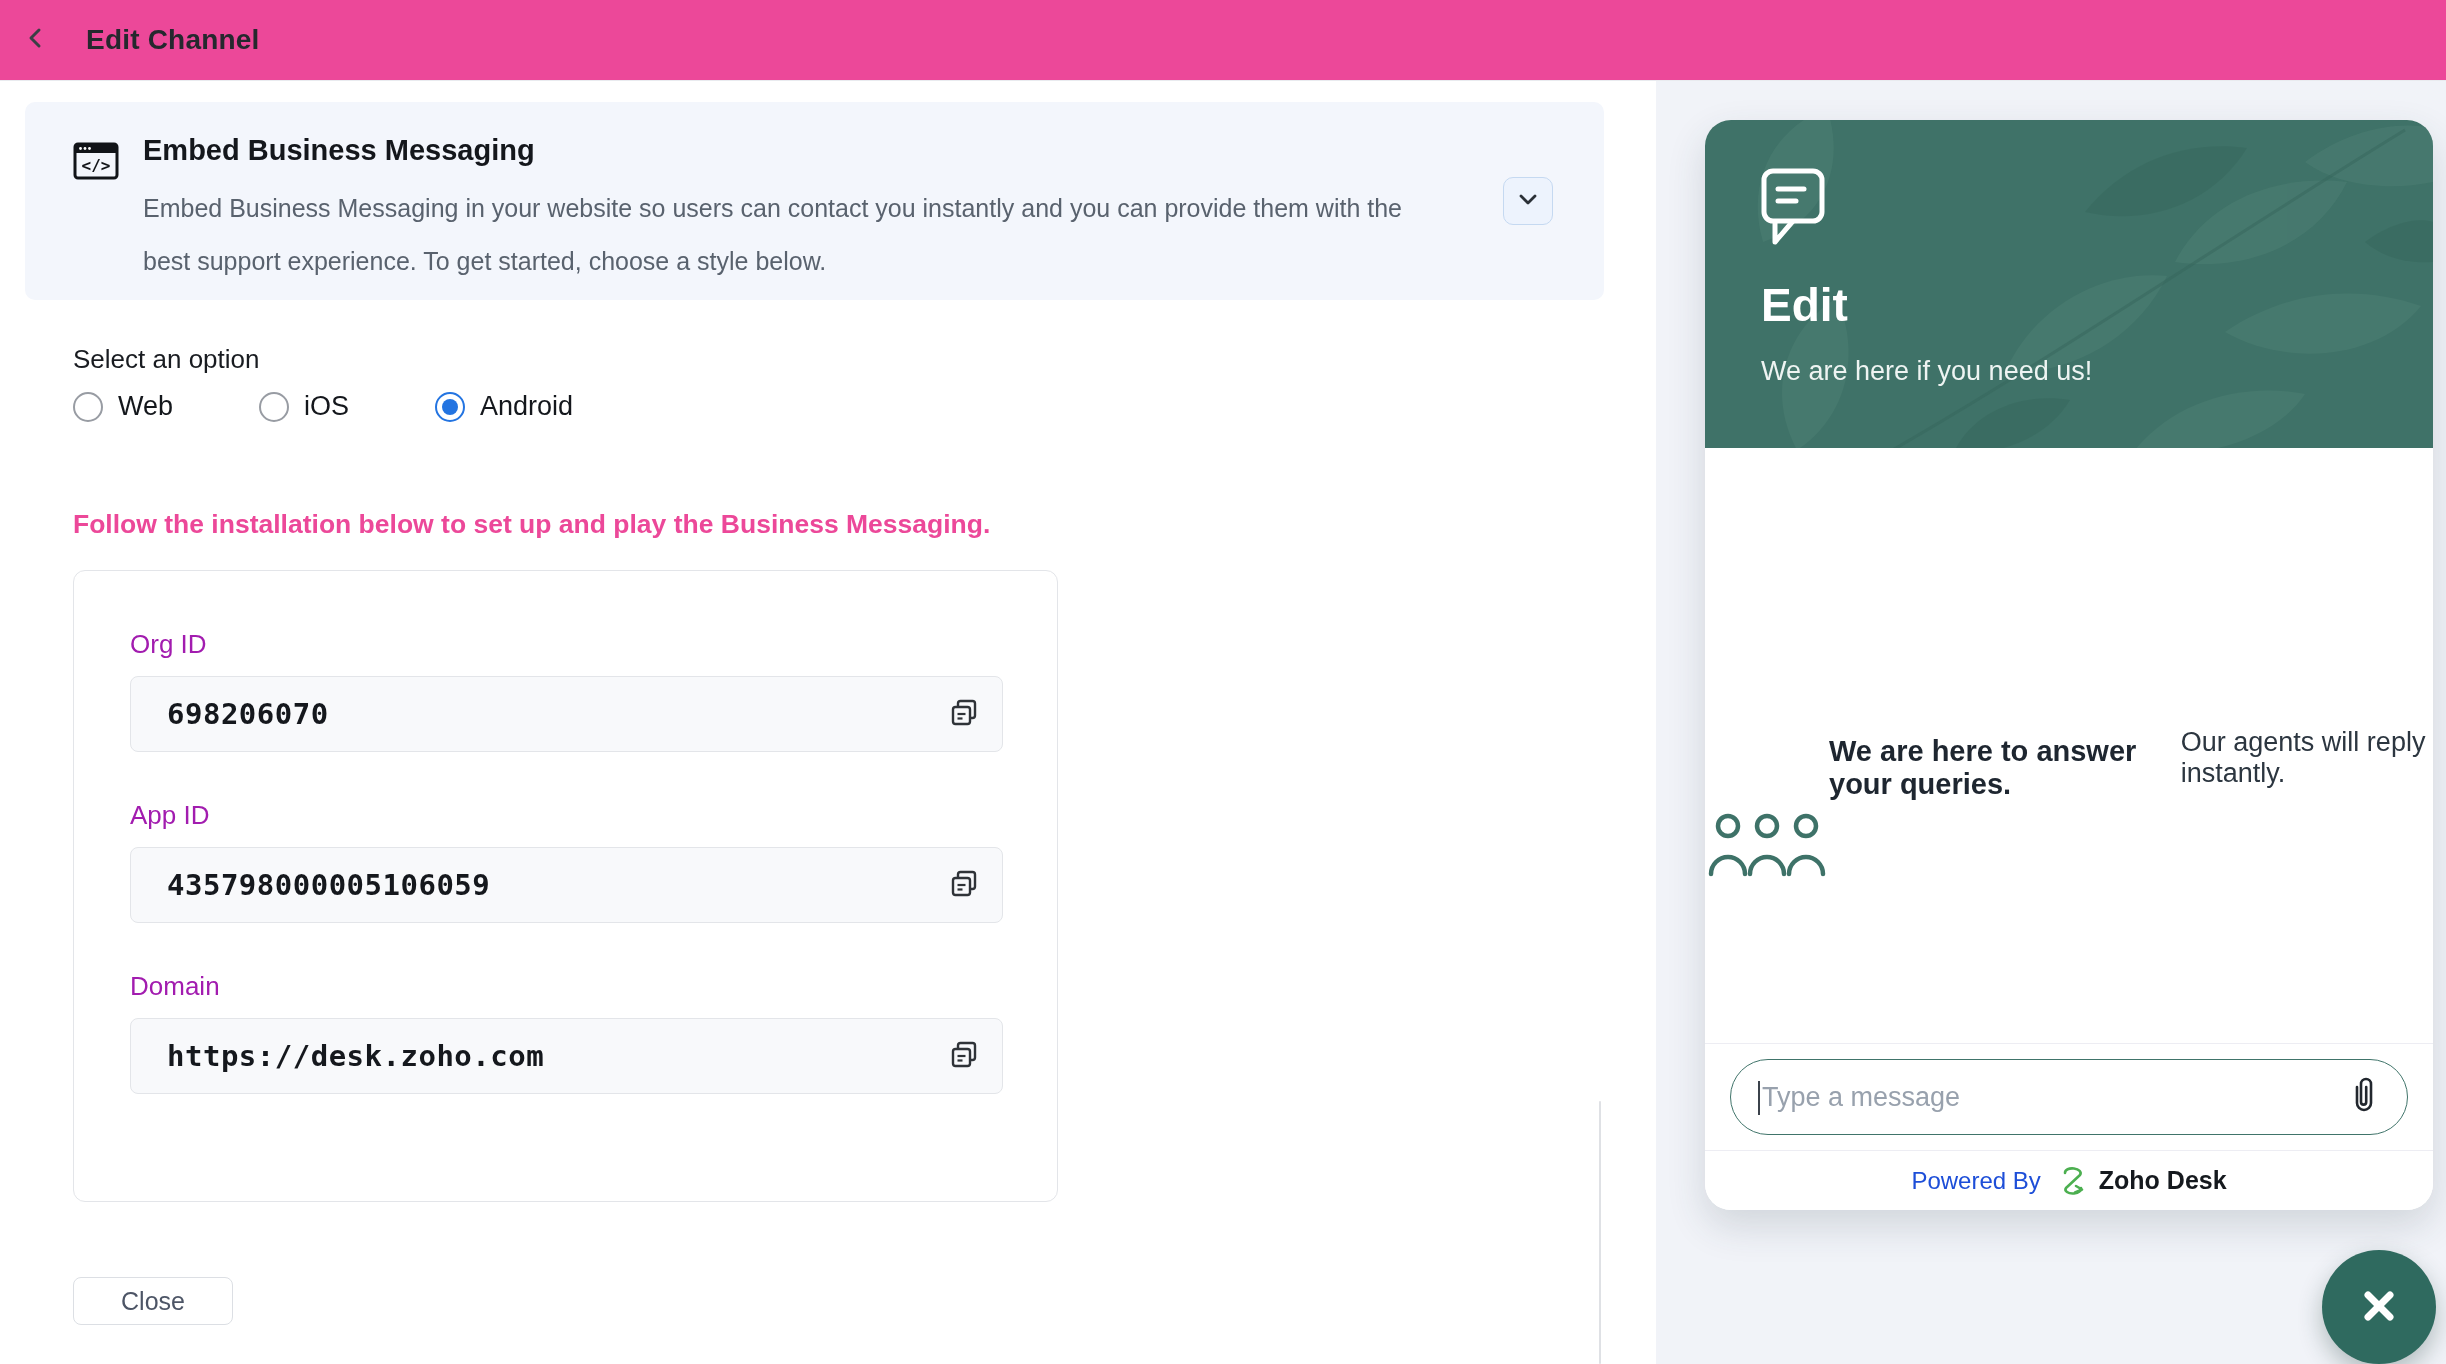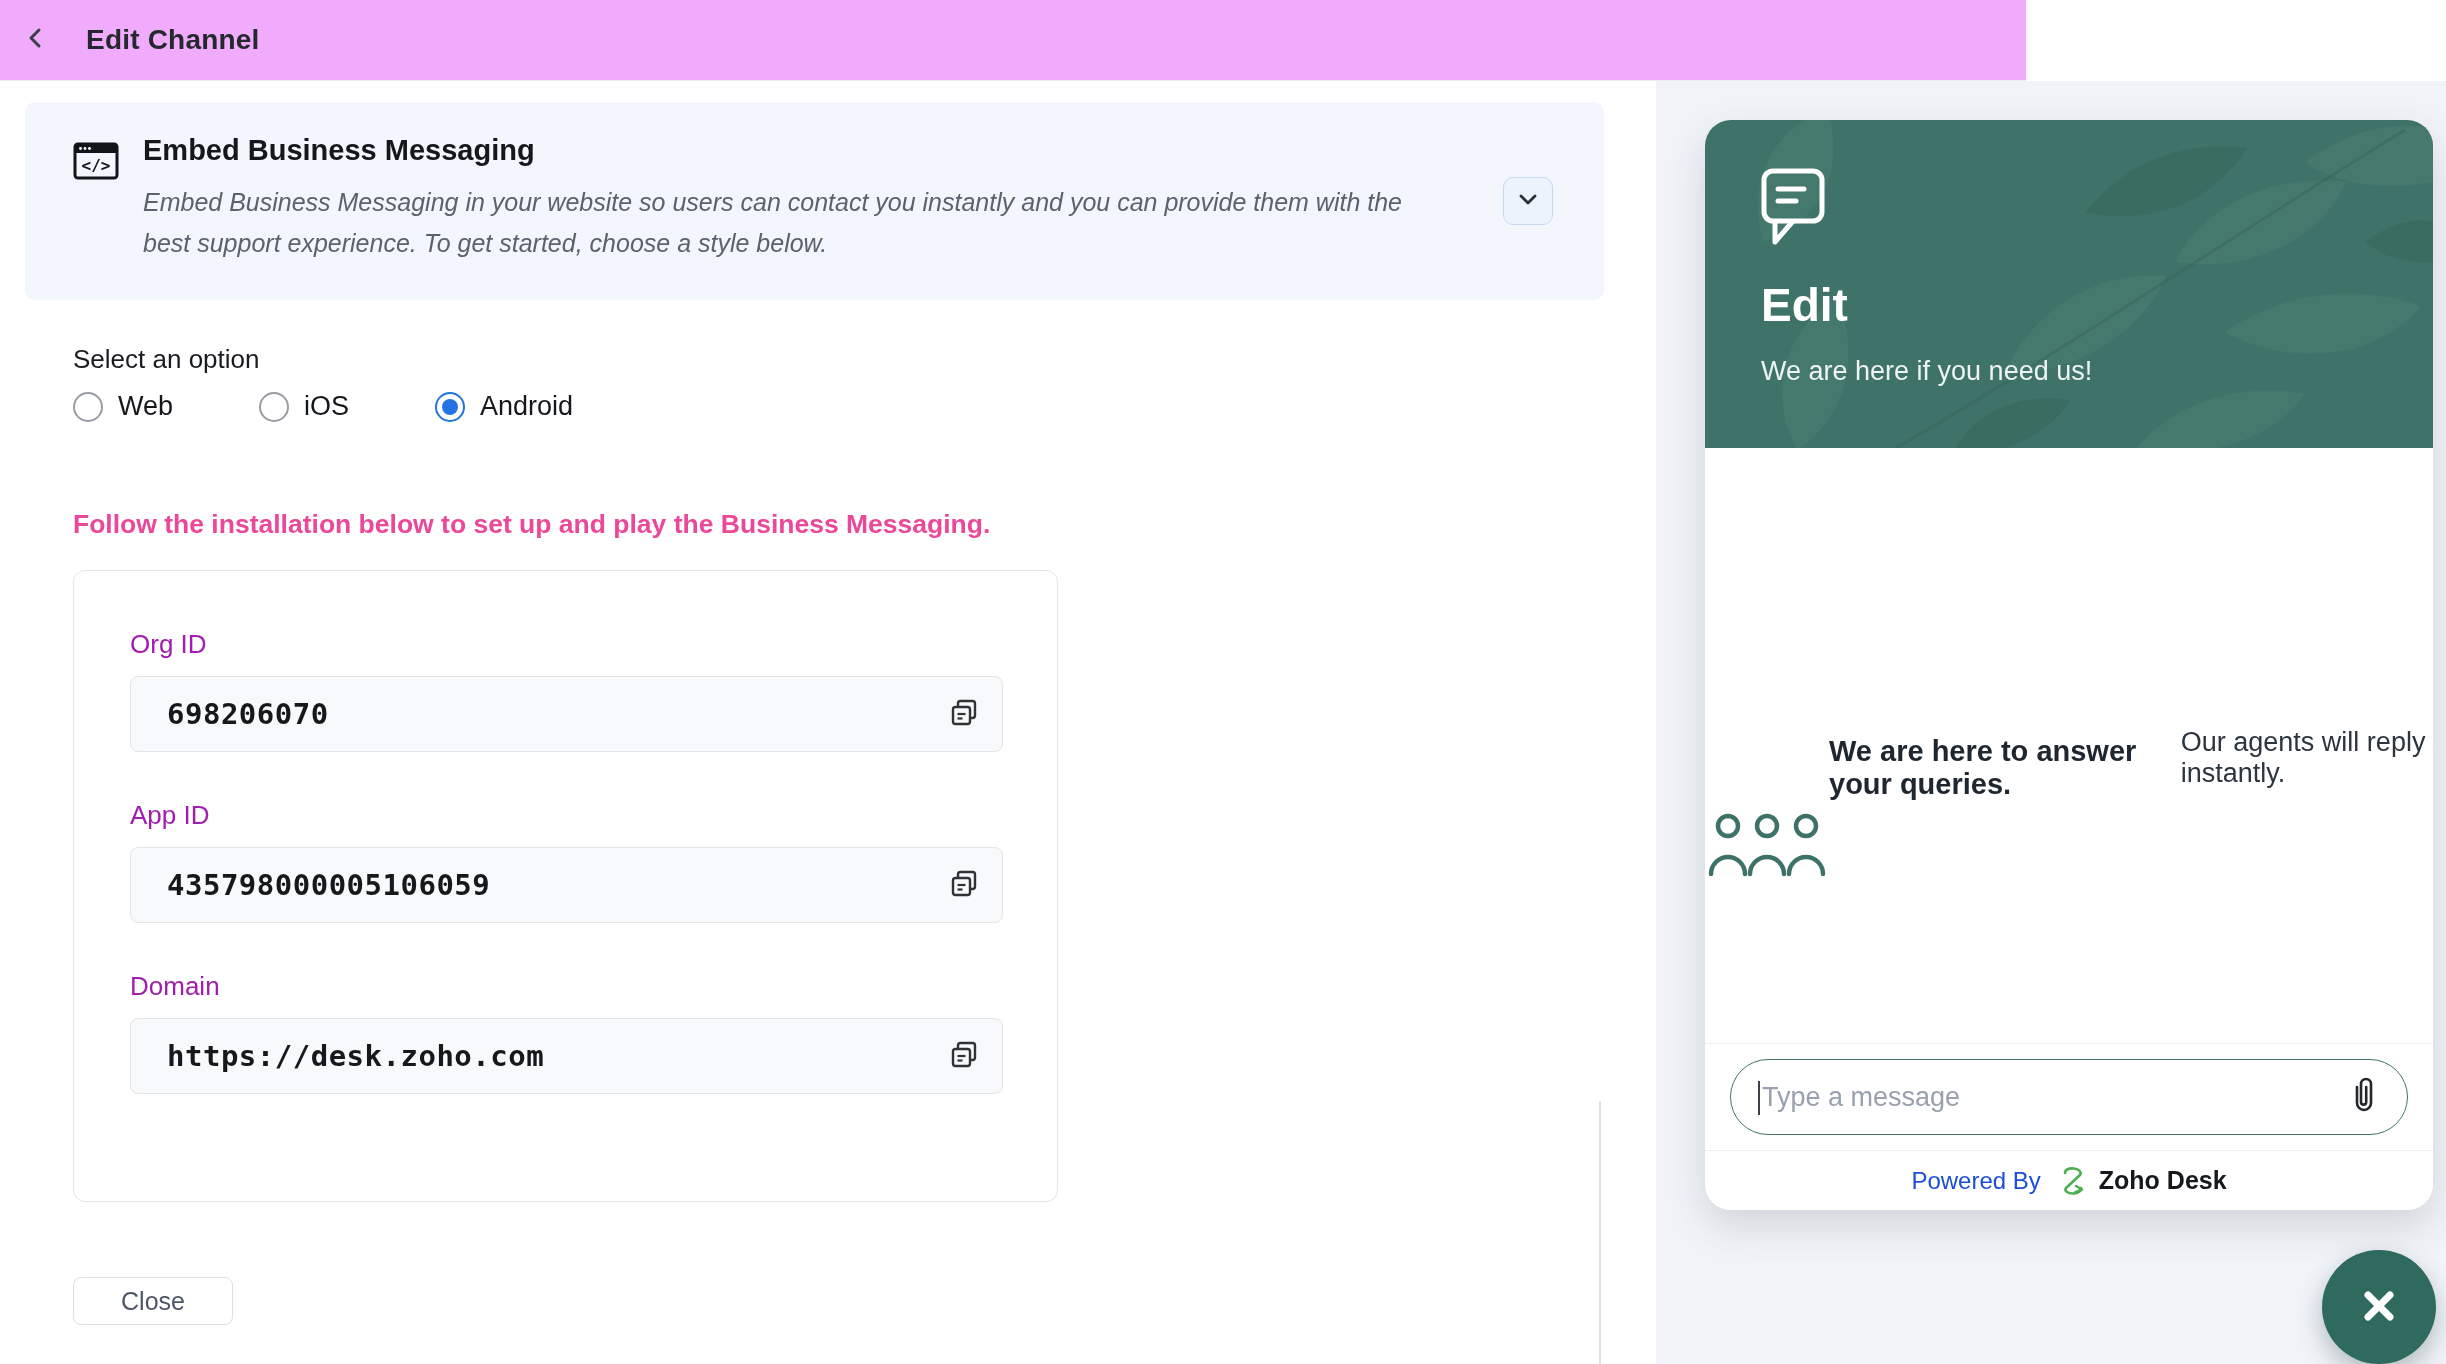--- a/index.html
+++ b/index.html
@@ -1,34 +1,34 @@
 <!DOCTYPE html>
 <html><head>
 <meta charset="utf-8">
 <style>
   * { margin:0; padding:0; box-sizing:border-box; }
   html,body { background:#ffffff; }
   body { font-family:"Liberation Sans", sans-serif; color:#1d2026; }
   .screen { position:relative; width:2446px; height:1364px; overflow:hidden; background:#ffffff; }
 
   
-  .topbar { position:absolute; left:0; top:0; width:2026px; height:81px; background:#f0abfc;
+  .topbar { position:absolute; left:0; top:0; width:2446px; height:81px; background:#ec4899;
             border-bottom:1px solid #e9ebef; display:flex; align-items:center; z-index:5; }
   .back-btn { width:44px; height:44px; margin-left:14px; display:flex; align-items:center; justify-content:center;
               cursor:pointer; border-radius:6px; }
   .page-title { margin-left:28px; font-size:28px; font-weight:700; color:#25282e; letter-spacing:.2px; }
 
   
   .left-pane { position:absolute; left:0; top:81px; width:1656px; height:1283px; background:#ffffff; }
 
   .info-box { position:absolute; left:25px; top:21px; width:1579px; height:198px; background:#f3f6fc;
               border-radius:10px; }
   .info-icon { position:absolute; left:48px; top:40px; }
   .info-title { position:absolute; left:118px; top:32px; font-size:29px; font-weight:700; color:#14171c; }
-  .info-desc { position:absolute; left:118px; top:80px; width:1310px; font-size:25px; line-height:41px; color:#59626e;font-style:italic; }
+  .info-desc { position:absolute; left:118px; top:80px; width:1310px; font-size:25px; line-height:53px; color:#59626e; }
   .collapse-btn { position:absolute; right:51px; top:75px; width:50px; height:48px; background:#edf3fd;
                   border:1px solid #c5d9f1; border-radius:10px; display:flex; align-items:center; justify-content:center;
                   cursor:pointer; }
 
   .select-label { position:absolute; left:73px; top:263px; font-size:26px; color:#191c21; }
   .radio-row { position:absolute; left:73px; top:310px; display:flex; align-items:center; }
   .radio-item { display:flex; align-items:center; cursor:pointer; margin-right:86px; }
   .radio-circle { width:30px; height:30px; border-radius:50%; border:2px solid #989ca3; background:#ffffff;
                   position:relative; flex:0 0 auto; }
   .radio-item.selected .radio-circle { border-color:#2374e1; }

